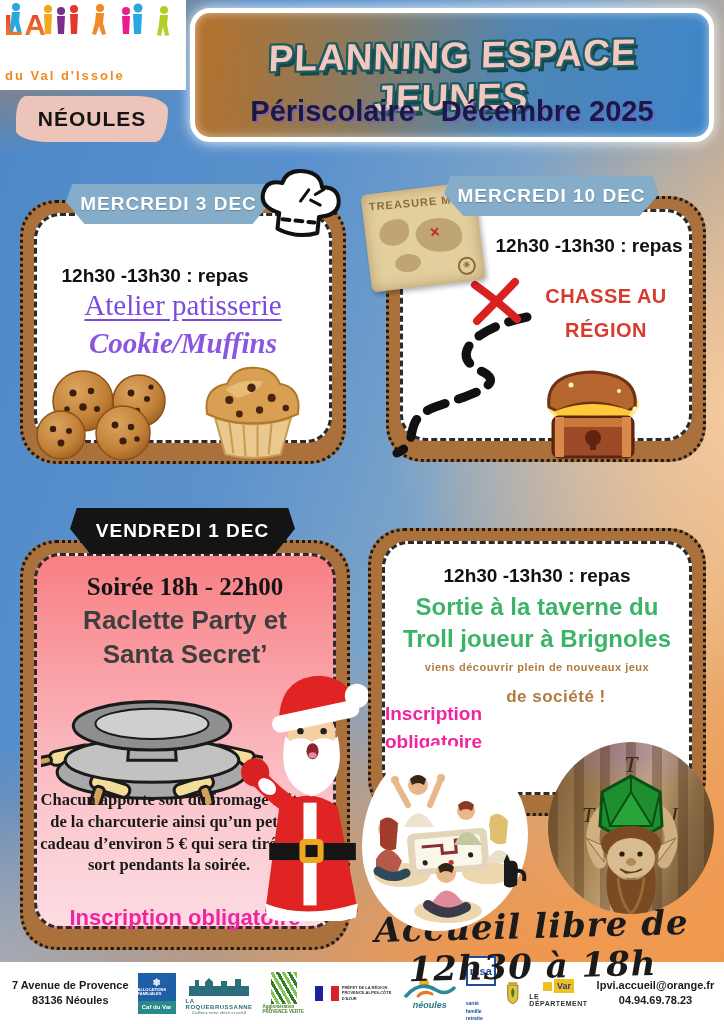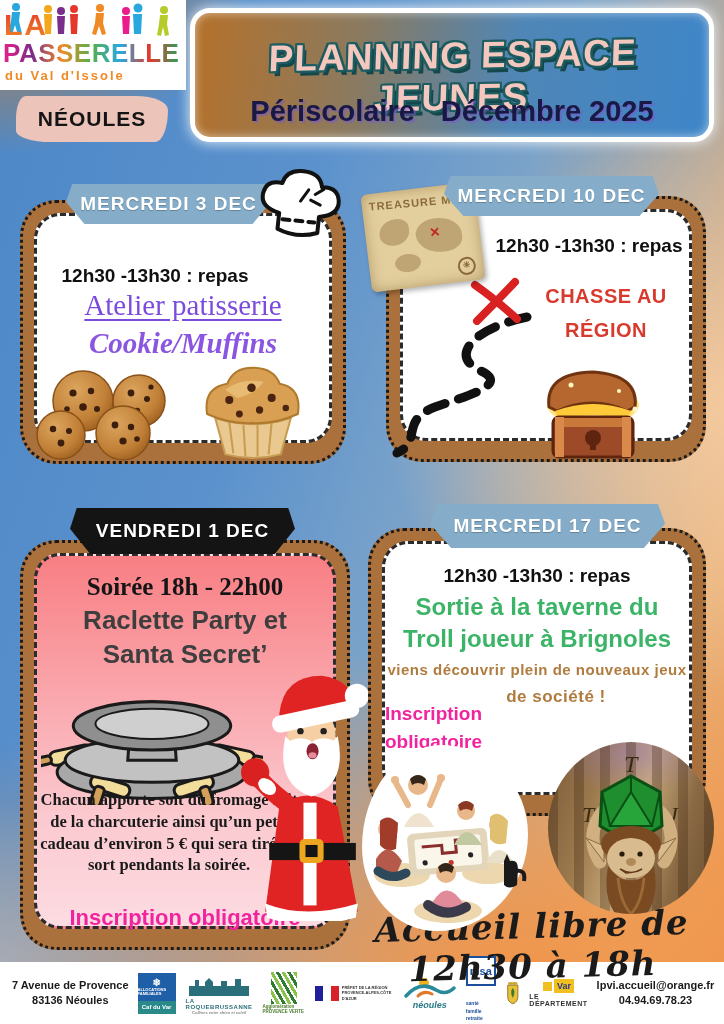--- a/index.html
+++ b/index.html
@@ -53,21 +53,21 @@
   .time{font-weight:700;font-size:19px;color:#101010;z-index:4;}
   .c1-title{font-family:"Liberation Serif",serif;font-weight:400;font-size:29px;color:#7a4bdc;
     text-decoration:underline;text-underline-offset:4px;z-index:4;}
   .c1-sub{font-family:"Liberation Serif",serif;font-weight:700;font-style:italic;font-size:29px;color:#8a55e0;z-index:4;}
   .c2-title{font-weight:800;font-size:20px;color:#d93a2e;letter-spacing:.5px;z-index:4;}
   .c3-time{font-family:"Liberation Serif",serif;font-weight:700;font-size:25px;color:#151515;z-index:4;}
   .c3-title{font-weight:800;font-size:26px;color:#3e3e3e;z-index:4;}
   .c3-body{font-family:"Liberation Serif",serif;font-weight:700;font-size:16.5px;line-height:1.32;color:#1a1a1a;z-index:4;}
   .note-pink{font-weight:800;color:#f2239f;z-index:4;}
   .c4-title{font-weight:800;font-size:24px;color:#3cb468;z-index:4;}
-  .c4-sub{font-weight:700;font-size:15px;color:#b07b3e;letter-spacing:.5px;z-index:4;}
+  .c4-sub{font-weight:700;font-size:11px;color:#b07b3e;letter-spacing:.5px;z-index:4;}
 
   .map{background:#e3cf9e;border-radius:6px;transform:rotate(-7deg);z-index:7;
     box-shadow:2px 3px 5px rgba(0,0,0,.3), inset 0 0 14px rgba(140,110,60,.55);overflow:hidden;}
   .map-label{position:absolute;left:0;right:0;top:8px;text-align:center;font-size:11px;font-weight:800;
     letter-spacing:1px;color:#8a6a3a;transform:rotate(2deg);}
   .map-blob{position:absolute;background:#b99e6b;opacity:.85;}
   .map-x{position:absolute;color:#c22a1e;font-weight:800;font-size:13px;}
   .map-compass{position:absolute;right:8px;bottom:6px;width:14px;height:14px;border:2px solid #8a6a3a;
     border-radius:50%;color:#8a6a3a;font-size:9px;line-height:13px;text-align:center;font-weight:700;}
 
@@ -144,21 +144,20 @@
       <g fill="#29a8df">
           <circle cx="134" cy="6" r="4.5"></circle>
           <path d="M129 12 h9 l-1 20 h-7 z"></path>
         </g>
       <g fill="#b6cc2a">
           <circle cx="160" cy="8" r="4"></circle>
           <path d="M156 13 l8 0 -1 9 2 11 -4 1 -2 -9 -2 9 -4 -1 2 -11 z"></path>
         </g>
     </svg>
     <div class="logo-la">LA</div>
-    <div class="logo-passerelle">PASSERELLE</div>
     <div class="logo-sub">du Val d'Issole</div>
   </div>
 
   <div class="abs neoules">
     <span>NÉOULES</span>
   </div>
 
   <div class="abs title-frame">
     <div class="graffiti">PLANNING ESPACE JEUNES</div>
     <div class="subtitle">
@@ -331,23 +330,20 @@
       <circle cx="61" cy="87" r="3.2" fill="#222"></circle>
         <circle cx="84" cy="87" r="3.2" fill="#222"></circle>
       <path d="M46 92 Q36 140 72 152 Q108 140 98 92 Q86 106 72 104 Q58 106 46 92 Z" fill="#fff"></path>
       <ellipse cx="61" cy="100" rx="12" ry="6" fill="#fff"></ellipse>
         <ellipse cx="84" cy="100" rx="12" ry="6" fill="#fff"></ellipse>
       <ellipse cx="73" cy="107" rx="6" ry="8" fill="#8a2433"></ellipse>
         <ellipse cx="73" cy="111" rx="4" ry="3" fill="#e88a9a"></ellipse>
     </svg>
   </div>
 
-  <div class="abs banner" style="left:430px;top:504px;width:235px;height:44px;">
-    <span>MERCREDI 17 DEC</span>
-  </div>
   <div class="abs card-outer" style="left:368px;top:528px;width:338px;height:288px;">
     <div class="card-inner"></div>
     <div class="abs ctr time" style="left:0;top:34px;width:100%;">12h30 -13h30 : repas</div>
     <div class="abs ctr c4-title" style="left:0;top:62px;width:100%;">Sortie à la taverne du</div>
     <div class="abs ctr c4-title" style="left:0;top:94px;width:100%;">Troll joueur à Brignoles</div>
     <div class="abs ctr c4-sub" style="left:0;top:130px;width:100%;">viens découvrir plein de nouveaux jeux</div>
     <div class="abs ctr c4-sub" style="left:110px;top:156px;width:150px;font-size:17px;">de société !</div>
     <div class="abs ctr note-pink" style="left:0;top:172px;width:125px;font-size:19px;">Inscription</div>
     <div class="abs ctr note-pink" style="left:0;top:200px;width:125px;font-size:19px;">obligatoire</div>
     <div class="abs ctr note-pink" style="left:0;top:228px;width:125px;font-size:19px;">8 places</div>

